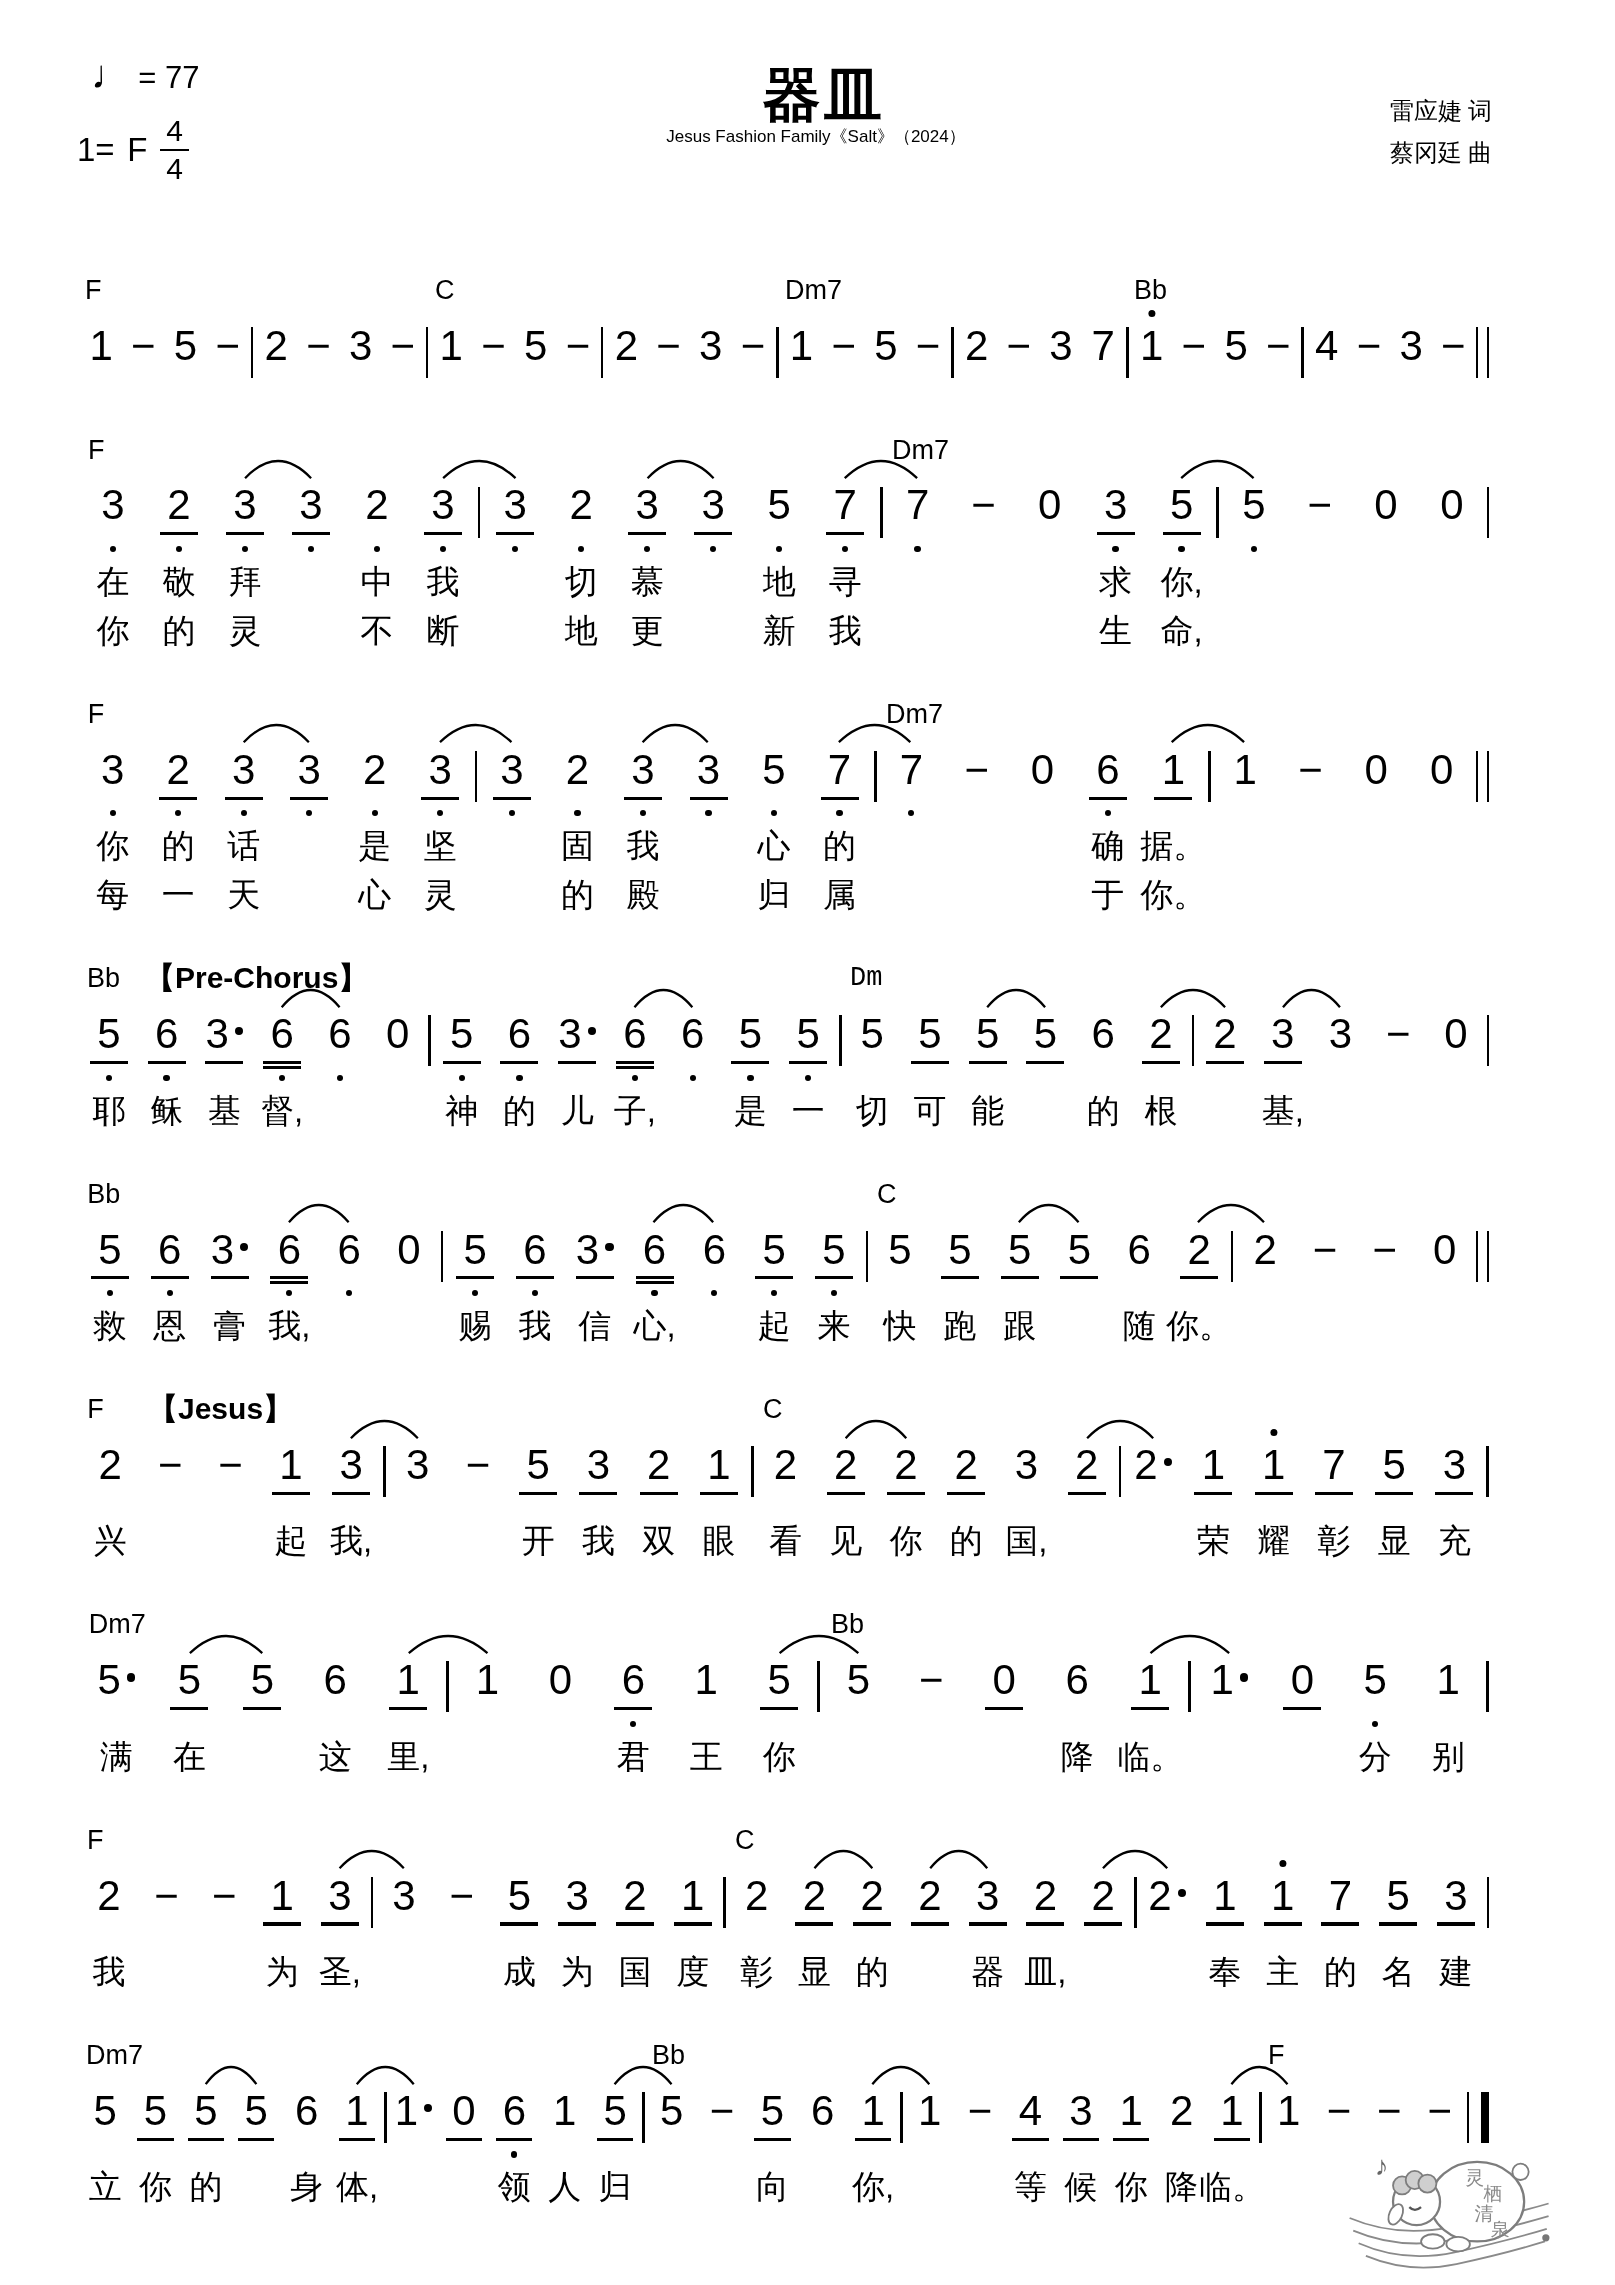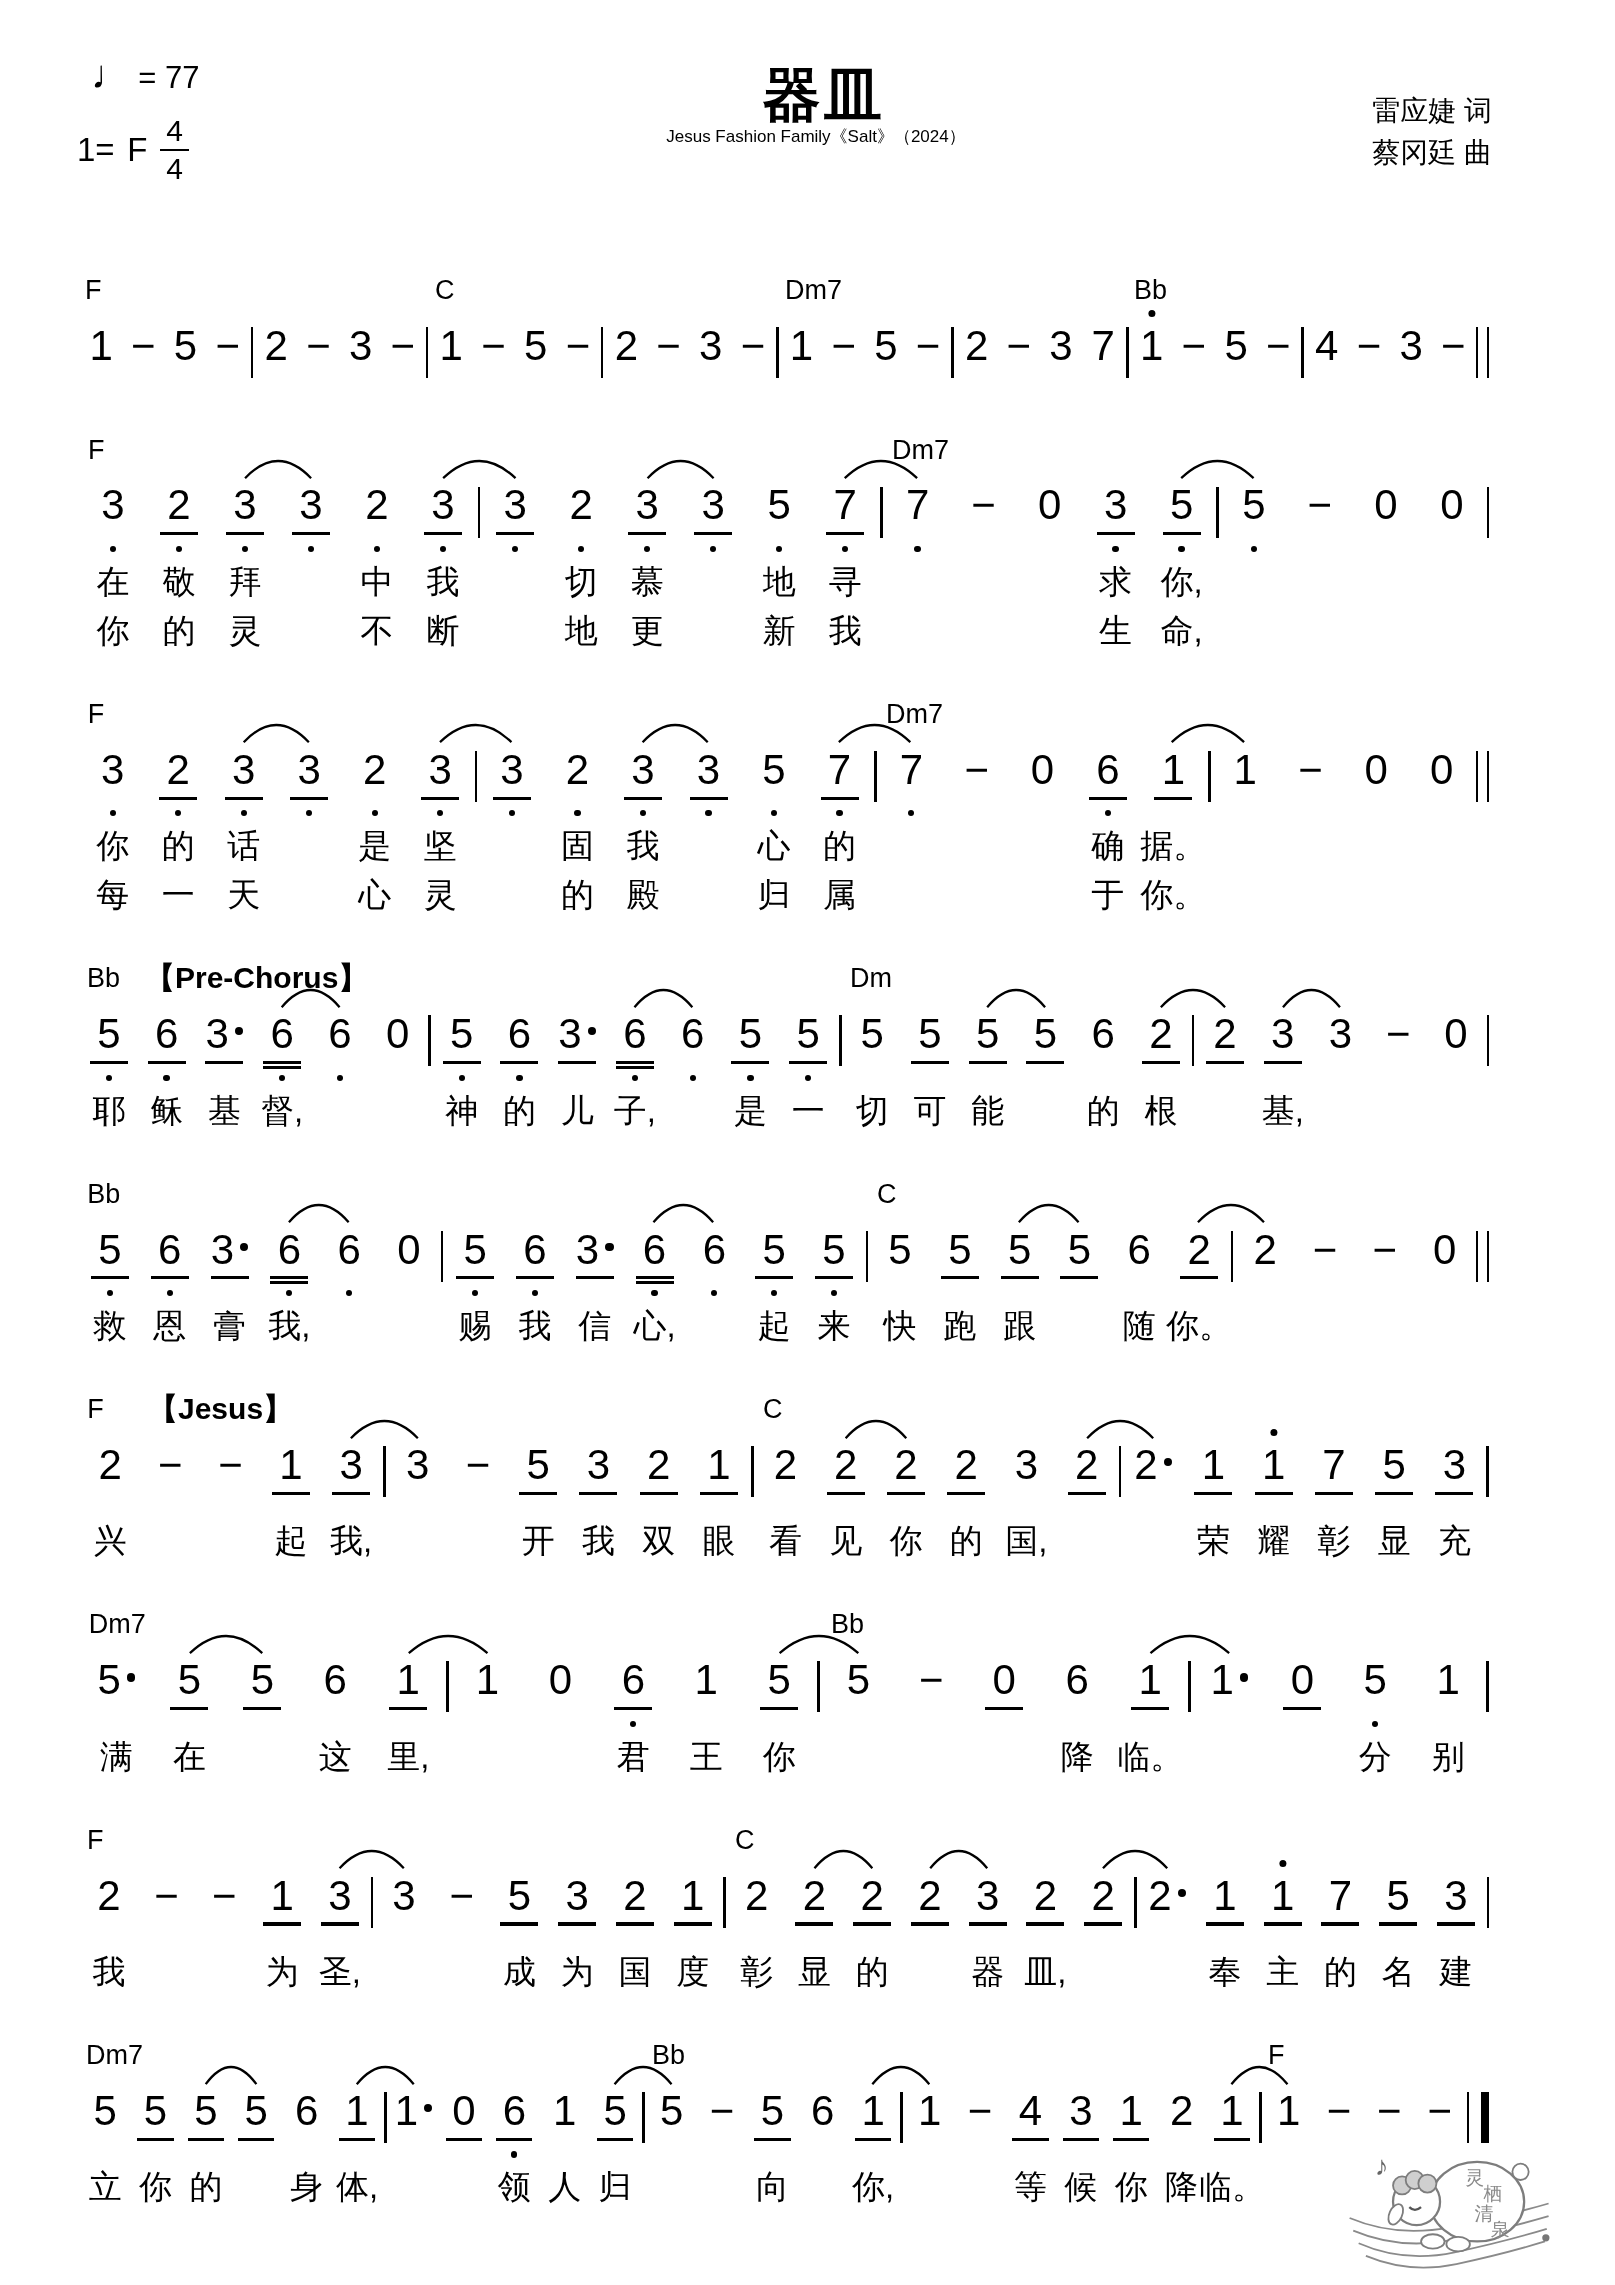--- a/index.html
+++ b/index.html
@@ -7,22 +7,22 @@
     width:1616px;height:2285px;background:#ffffff;position:relative;overflow:hidden;
     font-family:"Liberation Sans", sans-serif;color:#000;
   }
   
   .header{position:absolute;left:8px;top:0;width:1616px;height:271px;}
   .tempo{position:absolute;left:83px;top:52px;font-size:31px;}
   .tempo .nglyph{font-size:40px;margin-right:7.2px;}
   .title{position:absolute;left:0;top:49px;width:100%;text-align:center;
          font-size:58px;font-weight:700;margin:8px;letter-spacing:3.6px;}
   .subtitle{position:absolute;left:0;top:125px;width:100%;text-align:center;font-size:17px;}
-  .credits{position:absolute;right:132px;top:90px;font-size:28px;text-align:left;
-           font-family:Liberation Sans, sans-serif;line-height:42px;}
+  .credits{position:absolute;right:132px;top:90px;font-size:24px;text-align:left;
+           font-family:Liberation Serif, serif;line-height:42px;}
   .keyrow{position:absolute;left:69px;top:116px;font-size:33px;display:flex;align-items:center;gap:12.7px;}
   .meter{display:inline-flex;flex-direction:column;align-items:center;line-height:1;font-size:30px;}
   .meter .mbar{width:29px;height:2.7px;background:#000;margin:2.7px 0;}
   
   #score{position:absolute;left:80px;top:268px;width:1411px;}
   .line{position:relative;padding-top:52px;margin-bottom:38px;}
   .line.first{margin-bottom:31px;}
   .tokrow{display:flex;align-items:flex-start;width:100%;}
   .tok{flex:1 1 0;min-width:0;display:flex;flex-direction:column;align-items:center;position:relative;}
   .note{font-size:42px;line-height:51px;height:51px;position:relative;white-space:nowrap;}
@@ -874,21 +874,21 @@
         <div class="tok">
           <div class="note">0</div>
           <div class="uls"></div>
           <div class="dots"></div>
           <div class="lyr"></div>
         </div>
         <div class="bar s"></div>
       </div>
       <span class="chord" style="left: 7px;">Bb</span>
       <span class="chord section" style="left: 65px;">【Pre-Chorus】</span>
-      <span class="chord" style="left: 770px;">Dm</span>
+      <span class="chord" style="left: 770px; font-family: Liberation Mono, monospace;">Dm</span>
       <svg class="arcs" width="1411" height="42" viewBox="0 0 1560 46">
         <path d="M223,42 Q255,4 287,42" fill="none" stroke="#000" stroke-width="2.5"></path>
         <path d="M613,42 Q645,4 677,42" fill="none" stroke="#000" stroke-width="2.5"></path>
         <path d="M1003,42 Q1035,4 1067,42" fill="none" stroke="#000" stroke-width="2.5"></path>
         <path d="M1195,42 Q1230.5,4 1266,42" fill="none" stroke="#000" stroke-width="2.5"></path>
         <path d="M1330,42 Q1361.5,4 1393,42" fill="none" stroke="#000" stroke-width="2.5"></path>
       </svg>
     </div>
     <div class="line">
       <div class="tokrow">

